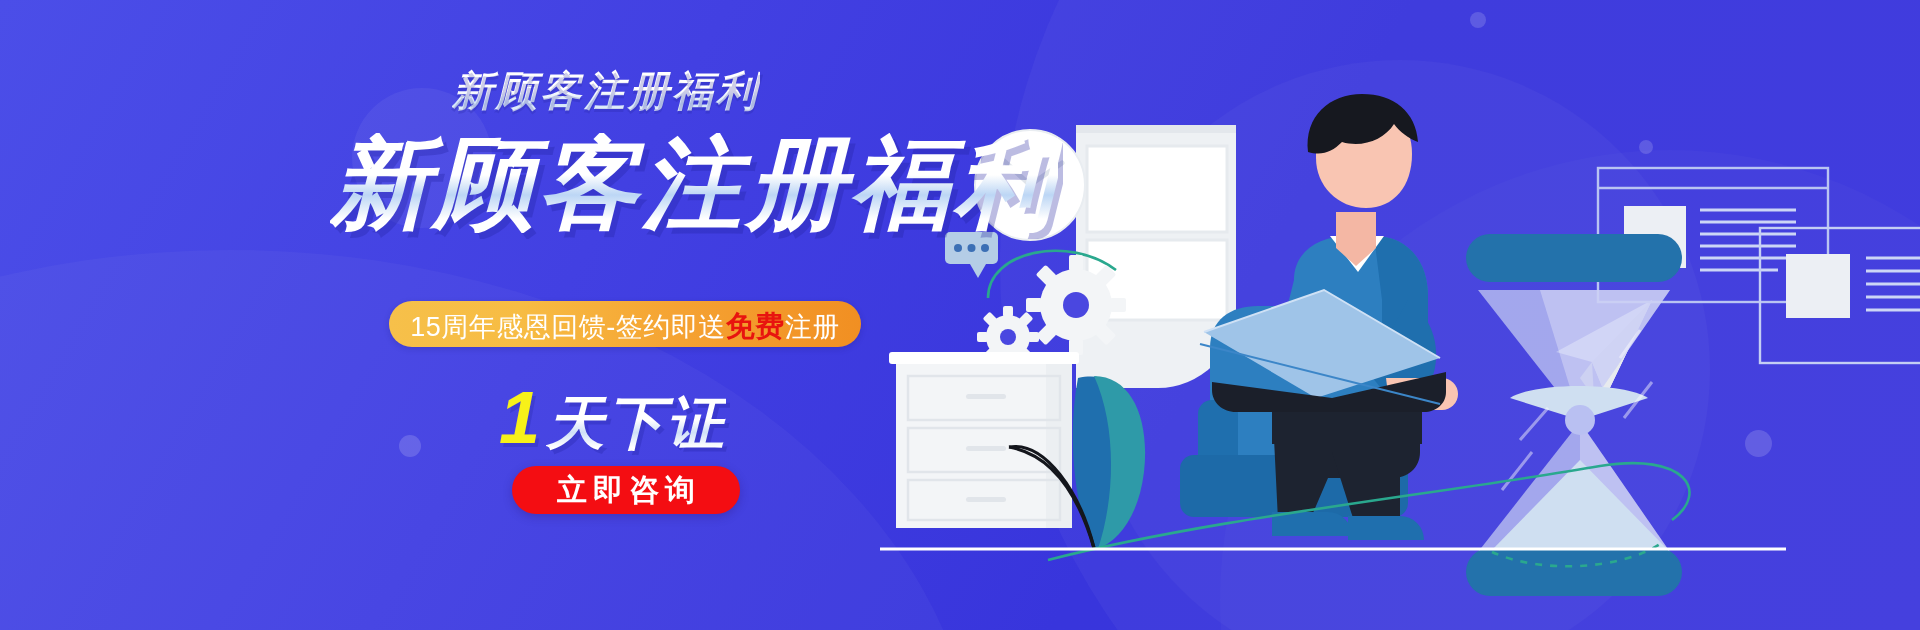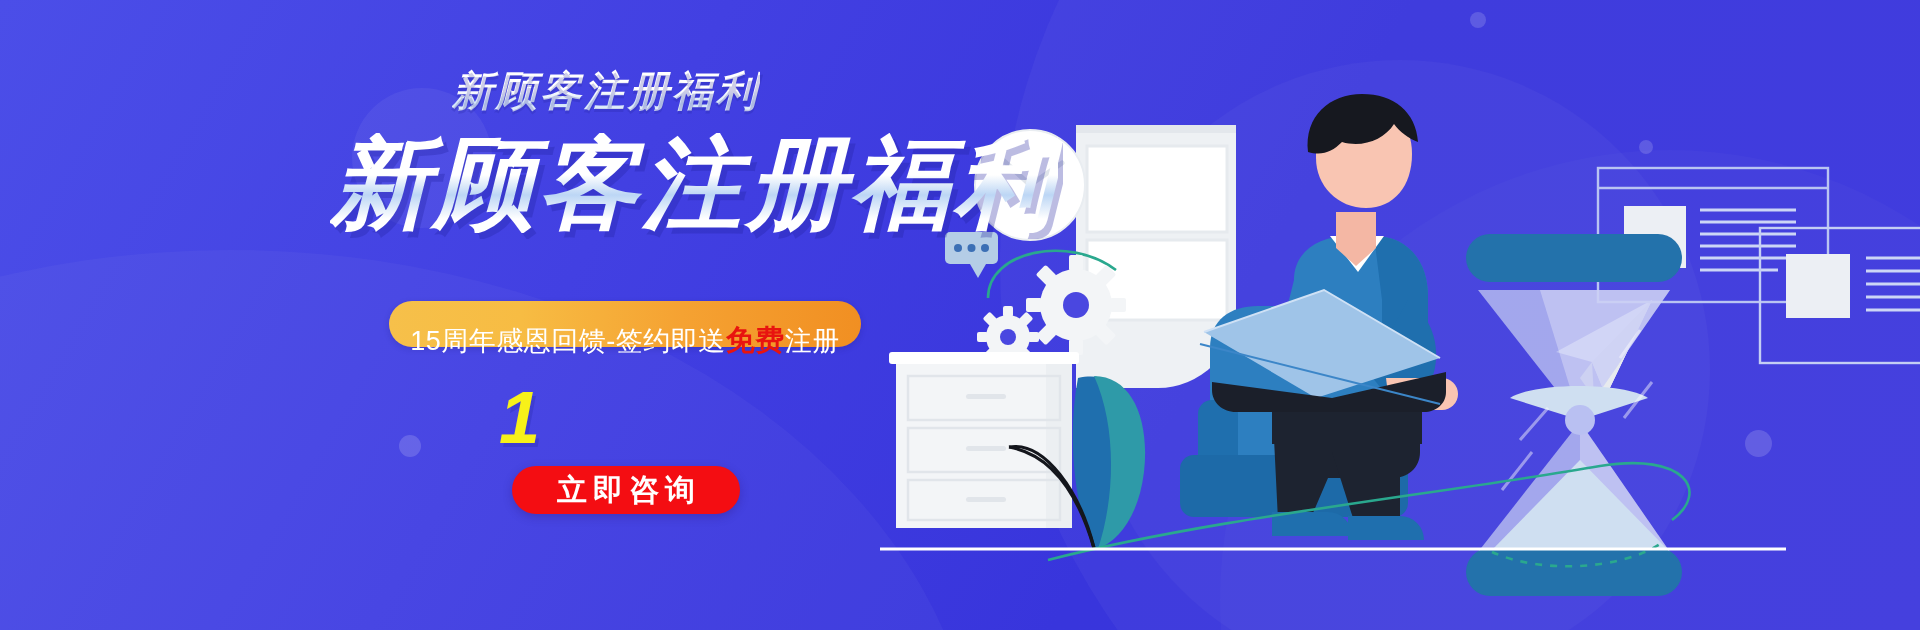--- a/index.html
+++ b/index.html
@@ -118,21 +118,21 @@
   
   .promo-pill {
     position: absolute;
     left: 389px;
     top: 301px;
     width: 472px;
     height: 46px;
     border-radius: 23px;
     background: linear-gradient(90deg, #f6c04a 0%, #f7bc43 28%, #f5a232 62%, #f18f22 100%);
     display: flex;
-    align-items: flex-start;
+    align-items: flex-end;
     justify-content: center;
     box-shadow: 0 2px 6px rgba(20,20,90,0.18);
   }
   .promo-text {
     font-size: 27px;
     color: #ffffff;
     letter-spacing: 0.5px;
     white-space: nowrap;
     display: flex;
     align-items: baseline;
@@ -411,18 +411,19 @@
     <div class="promo-pill">
       <span class="promo-text">
         <span>15周年感恩回馈-签约即送</span>
           <span class="hl">免费</span>
           <span>注册</span>
       </span>
     </div>
 
     <div class="subline">
         <span class="num">1</span>
+        <span class="w">天下证</span>
     </div>
 
     <button class="cta">立即咨询</button>
   </div>
 
 </div>
 
 </body></html>

